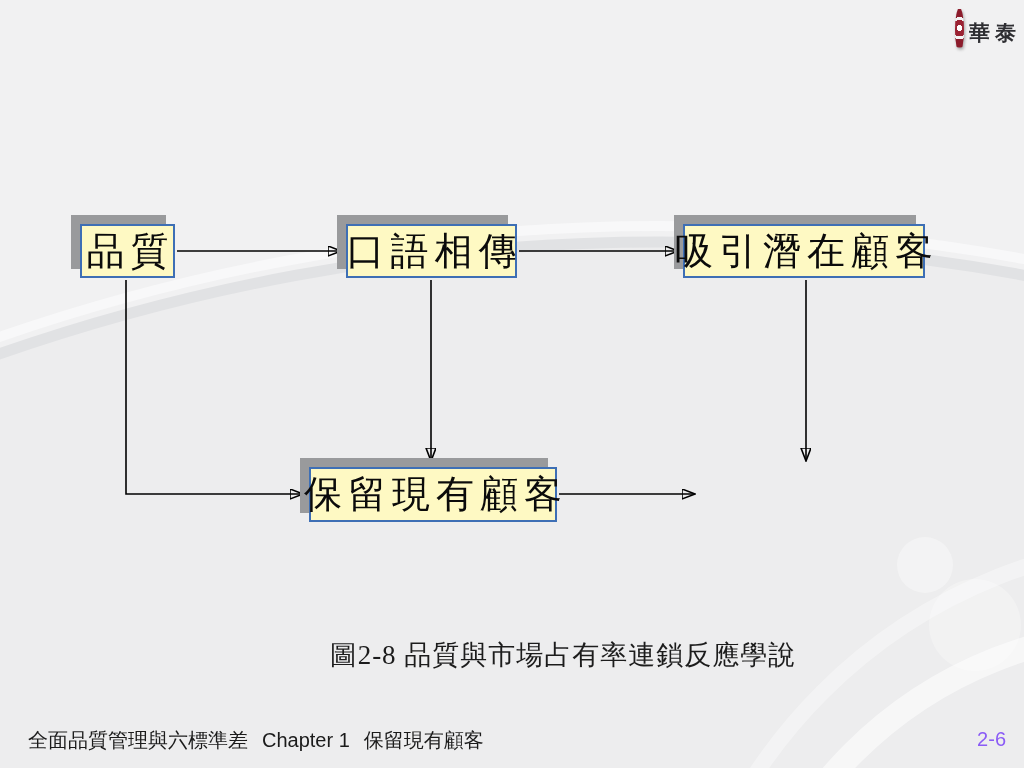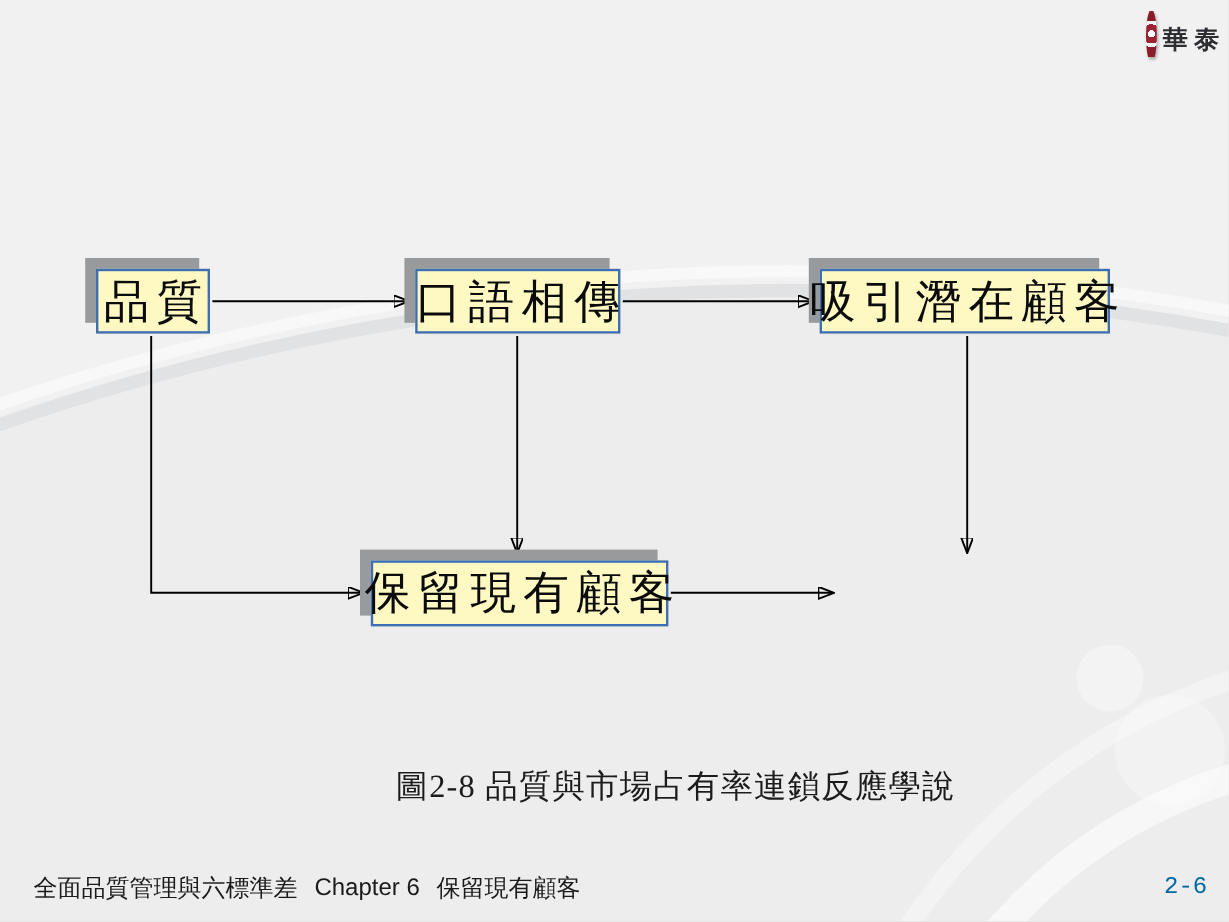--- a/index.html
+++ b/index.html
@@ -60,22 +60,22 @@
   }
 
   .footer{
     position:absolute;left:28px;top:727px;
     display:flex;align-items:center;gap:14px;
     font-size:20px;color:#1b1b1b;white-space:nowrap;
   }
   .footer .chapter{font-family:"Liberation Sans","DejaVu Sans",sans-serif;font-size:20px;}
   .page-number{
     position:absolute;right:18px;top:728px;
-    font-family:Liberation Mono, monospace;
-    font-size:20px;color:#0369a1;
+    font-family:Liberation Sans, sans-serif;
+    font-size:20px;color:#8b5cf6;
   }
 </style>
 </head>
 <body>
 
 <div class="slide">
 
   <svg class="bg-svg" width="1024" height="768" viewBox="0 0 1024 768" aria-hidden="true">
 
     <circle cx="660" cy="2248" r="2010" fill="#ededee" stroke="none"></circle>
@@ -111,18 +111,18 @@
 
   <div class="node n-quality">品質</div>
   <div class="node n-wom">口語相傳</div>
   <div class="node n-attract">吸引潛在顧客</div>
   <div class="node n-retain">保留現有顧客</div>
 
   <div class="caption">圖2-8 品質與市場占有率連鎖反應學說</div>
 
   <div class="footer">
     <span>全面品質管理與六標準差</span>
-    <span class="chapter">Chapter 6</span>
+    <span class="chapter">Chapter 1</span>
     <span>保留現有顧客</span>
   </div>
   <div class="page-number">2-6</div>
 
 </div>
 
 </body></html>

